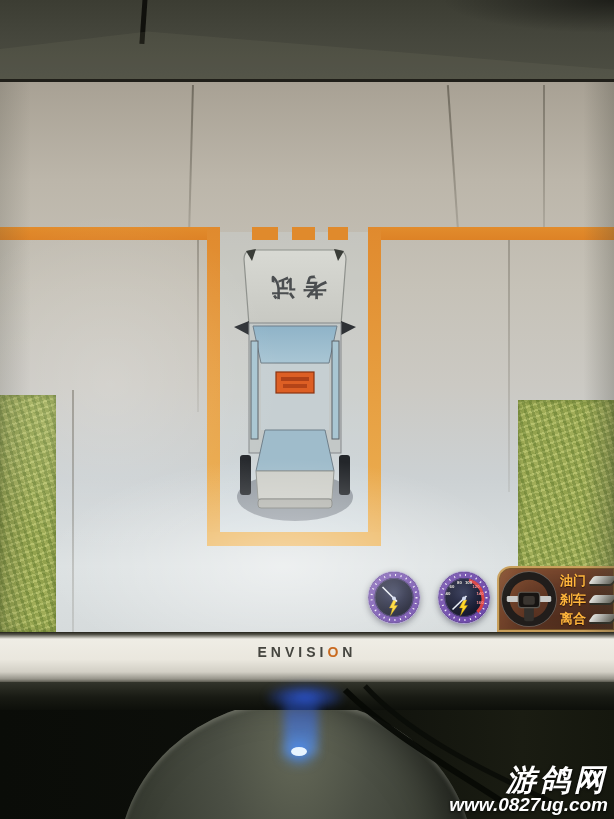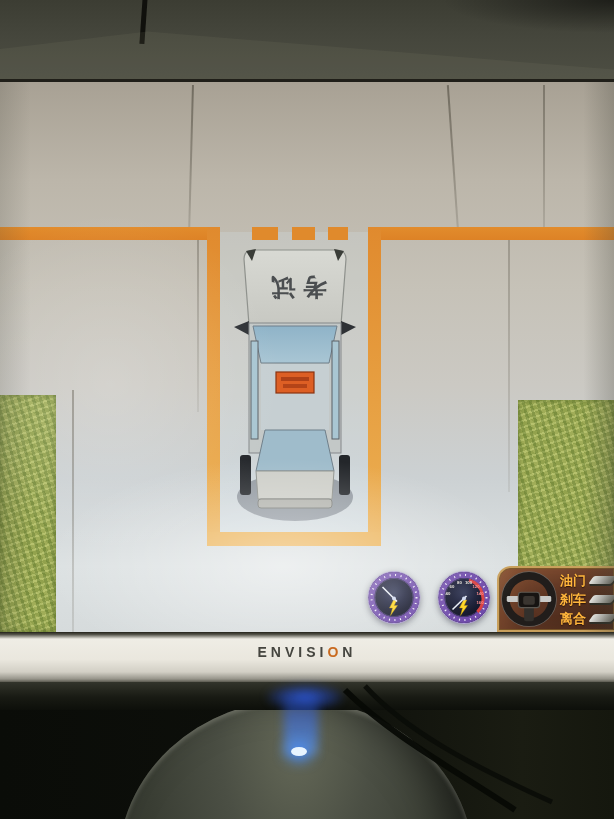--- a/index.html
+++ b/index.html
@@ -257,14 +257,18 @@
   <div class="lower">
     <div class="stand"></div>
   </div>
   <svg class="cables" viewBox="0 0 614 159">
     <path d="M345 30 C390 75 455 110 515 150" fill="none" stroke="#070905" stroke-width="6" opacity=".95"></path>
     <path d="M365 26 C405 70 470 105 552 142" fill="none" stroke="#0a0c08" stroke-width="5" opacity=".9"></path>
   </svg>
   <div class="led-beam"></div>
   <div class="led-dot"></div>
 
+  <div class="watermark">
+    <div class="wm-name">游鸽网</div>
+    <div class="wm-url">www.0827ug.com</div>
+  </div>
 
 </div>
 
 </body></html>

